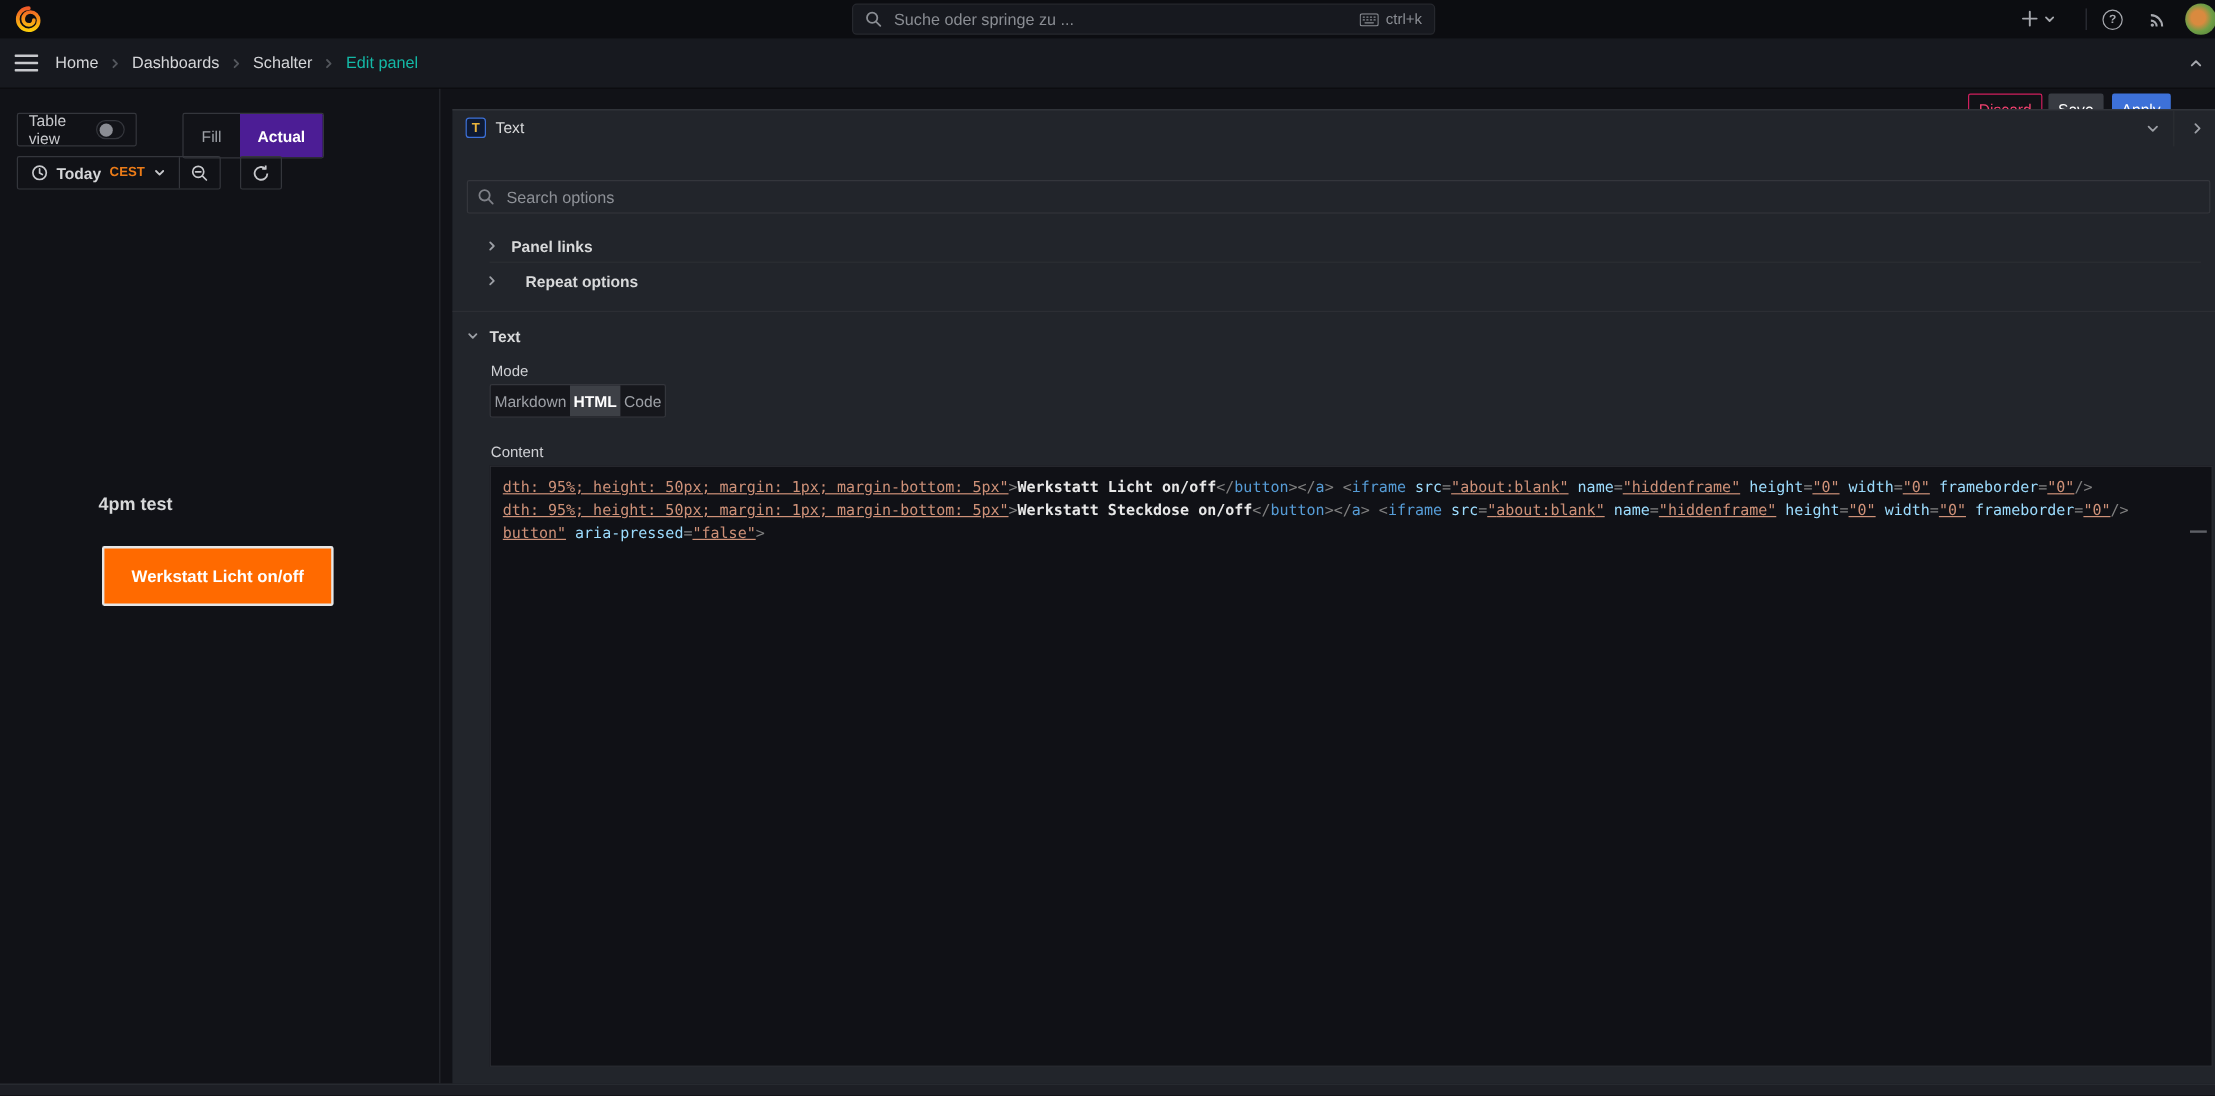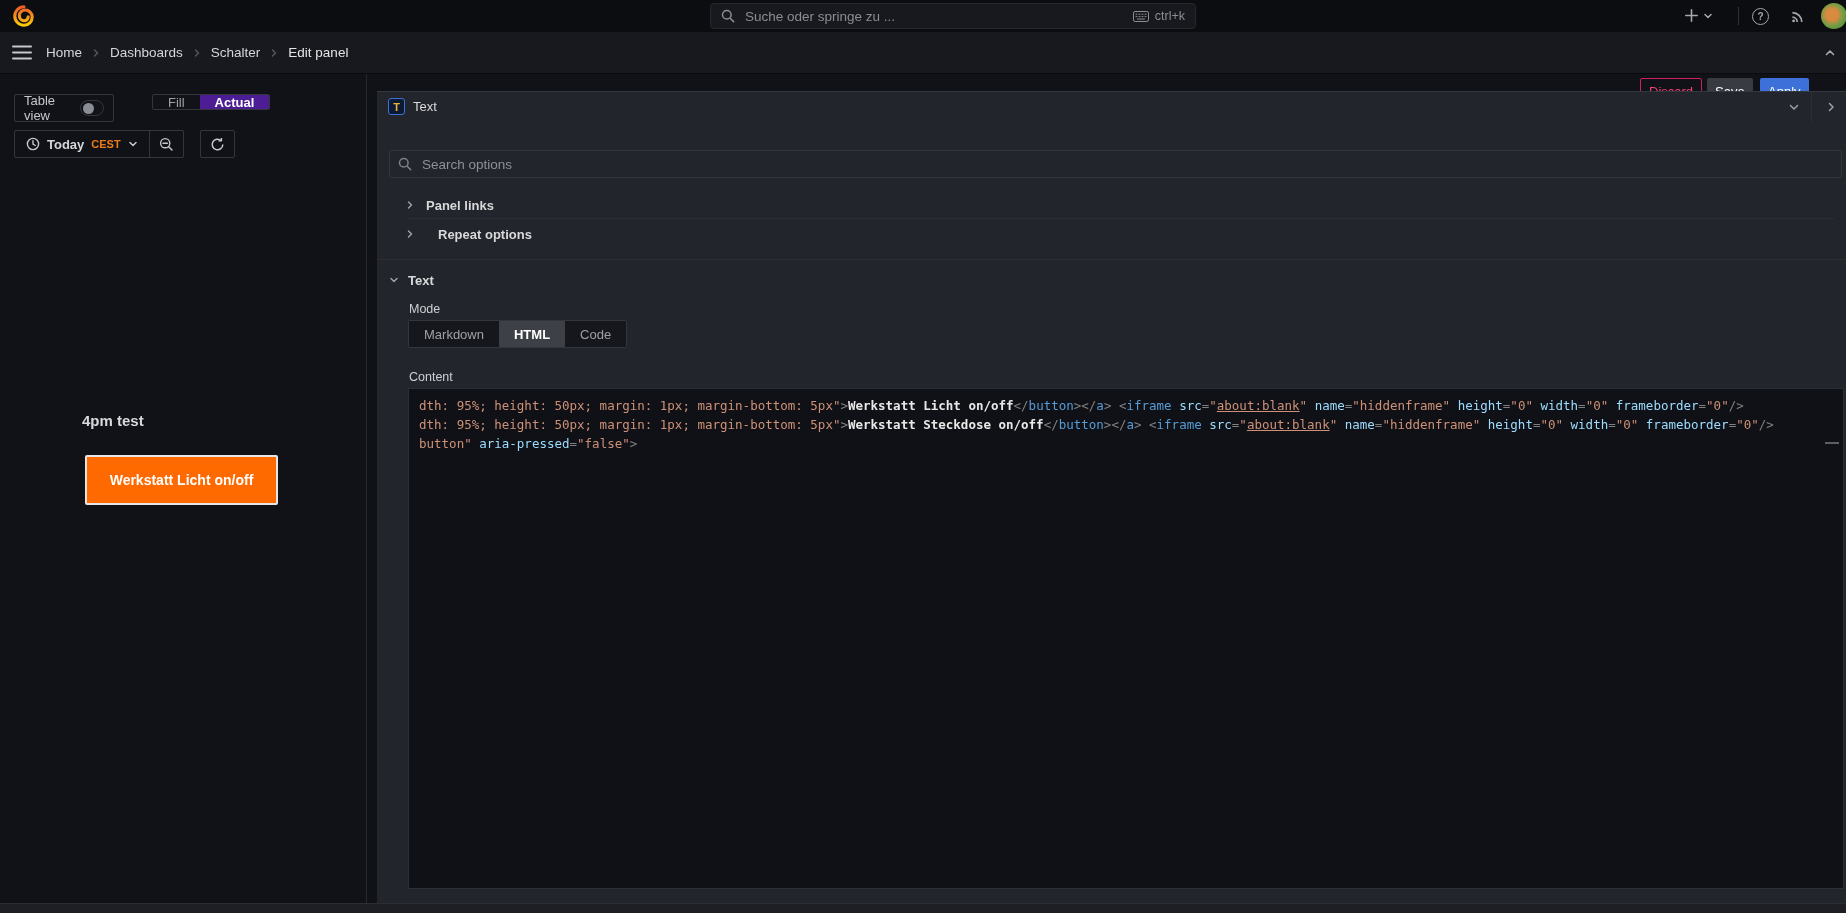--- a/index.html
+++ b/index.html
@@ -19,35 +19,35 @@
   .tb-divider{position:absolute;left:1738px;top:7px;width:1px;height:18px;background:#2e3138;}
   .help-circ{width:15px;height:15px;border:1.4px solid currentColor;border-radius:50%;display:flex;align-items:center;justify-content:center;
              font-size:10px;font-weight:700;}
   .avatar{position:absolute;left:1821px;top:3px;width:26px;height:26px;border-radius:50%;
           background:radial-gradient(circle at 42% 45%,#d98a3f 0 28%,#6f9e46 55%,#4e7a35 100%);cursor:pointer;}
   
   .crumbbar{position:absolute;left:0;top:32px;right:0;height:42px;background:#17191f;border-bottom:1px solid #0a0b0e;box-sizing:border-box;}
   .hamburger{position:absolute;left:12px;top:0;bottom:0;display:flex;align-items:center;color:#c7c8cc;cursor:pointer;}
   .crumbs{position:absolute;left:46px;top:0;bottom:0;display:flex;align-items:center;gap:9px;font-size:13.5px;}
   .crumb{color:#d5d6d9;cursor:pointer;text-align:right;}
-  .crumb.current{color:#e5e5e5;cursor:default;}
+  .crumb.current{color:#14b8a6;cursor:default;}
   .crumb-sep{color:#53565c;display:flex;}
   .btn{position:absolute;top:46px;height:26px;border-radius:2px;font-size:13px;display:inline-flex;align-items:center;
        padding:0 8px;box-sizing:border-box;cursor:pointer;font-family:inherit;border:0;}
   .btn-discard{left:1640px;background:transparent;border:1px solid #cf1f5e;color:#f0416f;}
   .btn-save{left:1707px;background:#383b42;color:#fff;}
   .btn-apply{left:1760px;background:#3d71d9;color:#fff;}
   .collapse-top{position:absolute;right:10px;top:15px;color:#a6a8ae;cursor:pointer;}
   
   .tv-box{position:absolute;left:14px;top:94px;width:100px;height:28px;border:1px solid #34363c;border-radius:2px;
           display:flex;align-items:center;padding:0 9px;gap:9px;box-sizing:border-box;}
   .tv-label{font-size:13px;color:#c7c8cc;}
   .toggle{width:30px;height:16px;border-radius:8px;background:#121318;border:1px solid #34363c;position:relative;cursor:pointer;box-sizing:border-box;}
   .toggle .knob{position:absolute;left:2px;top:1.5px;width:11px;height:11px;border-radius:50%;background:#8b8d94;}
-  .fa-box{position:absolute;left:152px;top:94px;height:16px;border:1px solid #34363c;border-radius:2px;display:flex;
+  .fa-box{position:absolute;left:152px;top:94px;height:38px;border:1px solid #34363c;border-radius:2px;display:flex;
           background:#121318;overflow:hidden;box-sizing:border-box;}
   .fa-seg{padding:0 15px;display:flex;align-items:center;font-size:13px;color:#9da0a6;cursor:pointer;}
   .fa-seg.sel{background:#4c1d95;color:#fff;font-weight:700;}
   .time-box{position:absolute;left:14px;top:130px;height:28px;border:1px solid #34363c;border-radius:2px;display:flex;
             align-items:stretch;box-sizing:border-box;}
   .time-main{display:flex;align-items:center;gap:7px;padding:0 11px;cursor:pointer;color:#c7c8cc;}
   .time-label{font-size:13px;font-weight:600;color:#d5d6d9;}
   .time-tz{font-size:11px;font-weight:700;}
   .time-zoom{width:33px;border-left:1px solid #34363c;display:flex;align-items:center;justify-content:center;color:#c7c8cc;cursor:pointer;}
   .refresh-btn{position:absolute;left:200px;top:130px;width:35px;height:28px;border:1px solid #34363c;border-radius:2px;
@@ -76,26 +76,26 @@
   .cat-pl{top:100px;}
   .cat-ro{top:129px;gap:23px;}
   .divider1{position:absolute;left:31px;right:12px;top:126px;height:1px;background:#2c2e34;}
   .divider2{position:absolute;left:0;right:0;top:167px;height:1px;background:#2c2e34;}
   .text-head{position:absolute;left:12px;top:176px;height:24px;display:flex;align-items:center;gap:9px;cursor:pointer;color:#9da0a6;}
   .field-label{position:absolute;left:32px;font-size:12.5px;font-weight:500;color:#cfd0d4;}
   .lbl-mode{top:210px;}
   .lbl-content{top:278px;}
   .mode-group{position:absolute;left:31px;top:228px;height:28px;display:inline-flex;border:1px solid #34363c;border-radius:2px;
               background:#16171c;overflow:hidden;box-sizing:border-box;}
-  .mode-seg{padding:0 15px;display:flex;align-items:center;font-size:13px;color:#9da0a6;cursor:pointer;}
+  .mode-seg{padding:0 3px;display:flex;align-items:center;font-size:13px;color:#9da0a6;cursor:pointer;}
   .mode-seg.sel{background:#3d4046;color:#fff;font-weight:700;}
   .editor{position:absolute;left:31px;right:2px;top:296px;bottom:14px;background:#101116;border:1px solid #2c2e34;box-sizing:border-box;cursor:text;}
   .code{padding:7px 0 0 10px;font-family:"DejaVu Sans Mono","Liberation Mono",monospace;font-size:12.5px;line-height:19px;}
   .code-line{height:19px;white-space:pre;}
-  .tk-str{color:#ce9178;}
+  .tk-str{color:#ce9178;text-decoration:underline;}
   .tk-lnk{color:#ce9178;text-decoration:underline;}
   .tk-tag{color:#569cd6;}
   .tk-attr{color:#9cdcfe;}
   .tk-pun{color:#808080;}
   .tk-txt{color:#e8e8e8;font-weight:700;}
   .ruler-dash{position:absolute;right:4px;top:53px;width:14px;height:2px;background:#5e6066;}
   .bottom-strip{position:absolute;left:0;right:0;bottom:0;height:10px;background:#1d1f25;border-top:1px solid #2b2d33;box-sizing:border-box;}
 </style>
 </head>
 <body>

